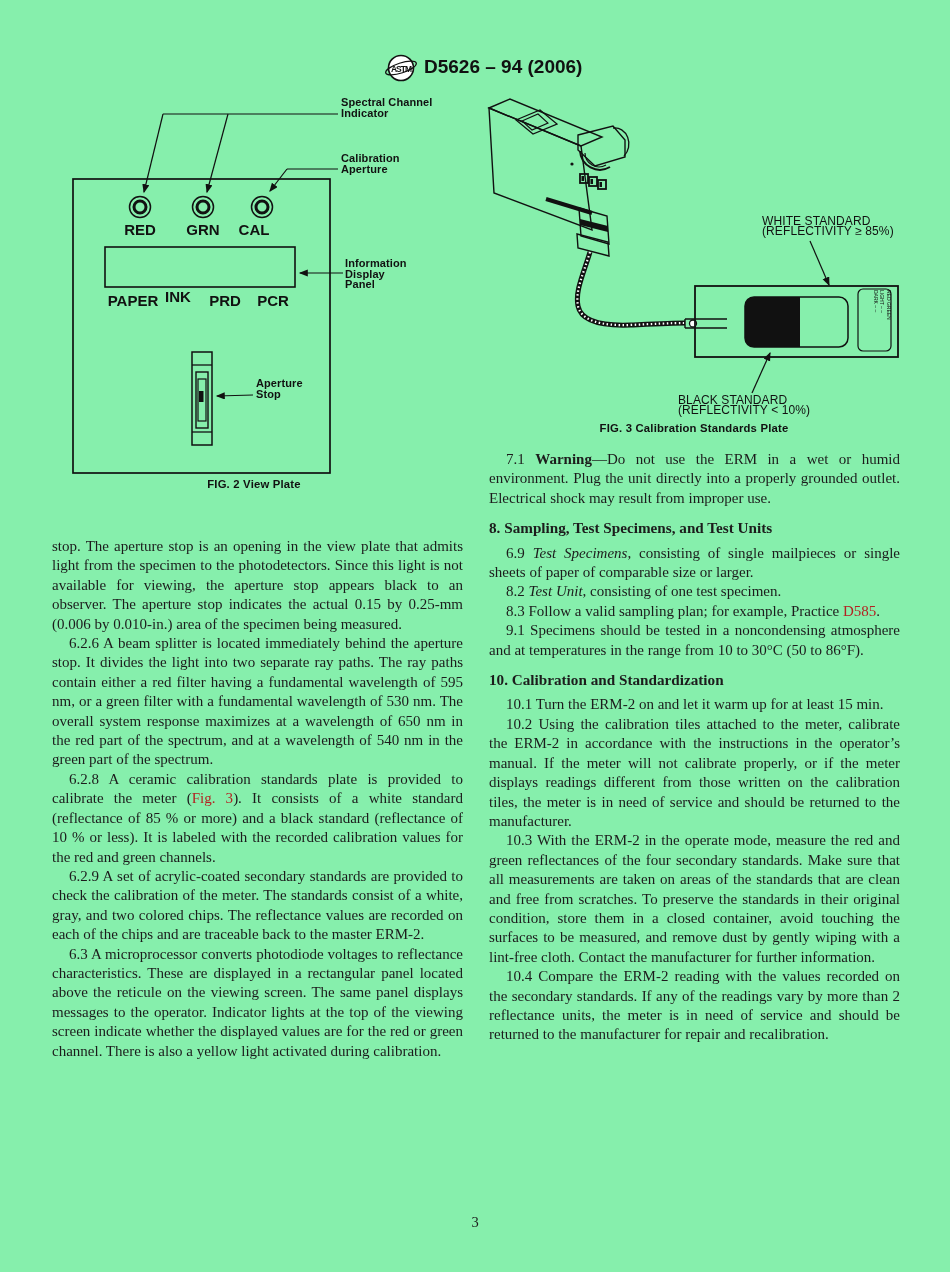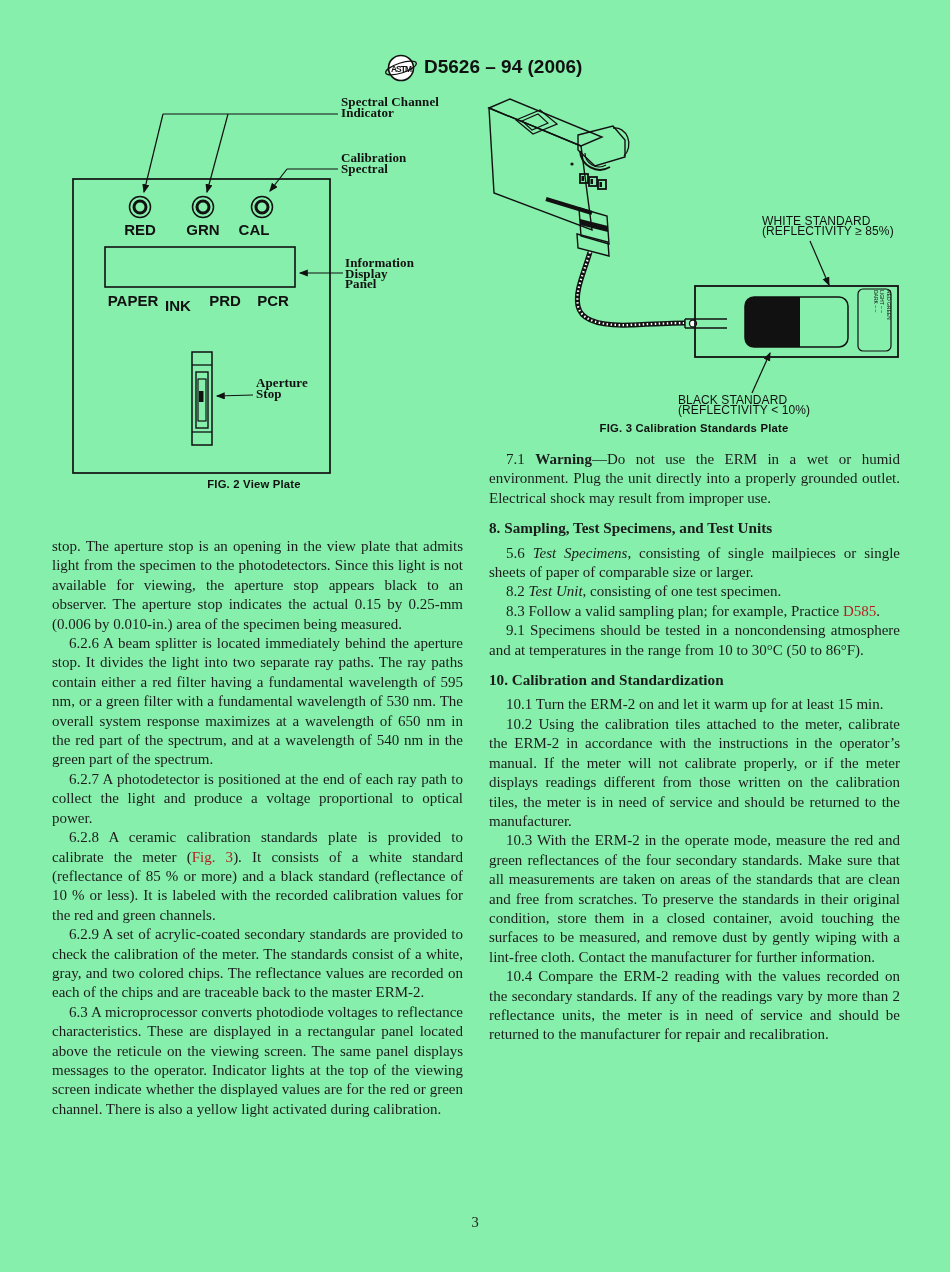--- a/index.html
+++ b/index.html
@@ -9,21 +9,21 @@
   #hdr{position:absolute;left:0;top:46px;width:950px;height:44px;}
   #logo{position:absolute;left:385px;top:4px;width:32px;height:36px;}
   #doccode{position:absolute;left:424px;top:10px;font-family:"Liberation Sans",sans-serif;
            font-weight:bold;font-size:19px;color:#111;}
   
   .figwrap{position:absolute;}
   #fig2wrap{left:50px;top:95px;width:412px;height:412px;}
   #fig3wrap{left:480px;top:95px;width:452px;height:352px;}
   .figsvg{position:absolute;left:0;top:0;}
   .ln{stroke:#111;fill:none;}
-  .callout{position:absolute;font-family:Liberation Serif, serif;font-size:13px;
+  .callout{position:absolute;font-family:Liberation Sans, sans-serif;font-size:11px;
            line-height:10.6px;color:#111;white-space:pre-line;font-weight:600;letter-spacing:.1px;}
   .diaglab{position:absolute;font-family:"Liberation Sans",sans-serif;font-weight:bold;
            font-size:15px;color:#111;text-align:center;width:60px;}
   .figcap{position:absolute;font-family:"Liberation Sans",sans-serif;font-weight:bold;
           font-size:11.3px;color:#111;text-align:center;letter-spacing:.2px;}
   .stdlab{position:absolute;font-family:"Liberation Sans",sans-serif;font-size:12px;
           line-height:10px;color:#111;white-space:pre-line;letter-spacing:.1px;}
   #platetag{position:absolute;left:378px;top:194px;width:33px;height:62px;}
   #platetag-inner{position:absolute;left:-14px;top:14px;width:61px;height:33px;
       transform:rotate(90deg);font-family:"Liberation Sans",sans-serif;font-size:5px;
@@ -89,28 +89,28 @@
       <line x1="237" y1="74" x2="220" y2="96" class="ln" stroke-width="1.2" marker-end="url(#arr)"></line>
       <line x1="293" y1="178" x2="250" y2="178" class="ln" stroke-width="1.2" marker-end="url(#arr)"></line>
       <line x1="203" y1="300" x2="167" y2="301" class="ln" stroke-width="1.2" marker-end="url(#arr)"></line>
     </svg>
 
     <div class="diaglab" style="left:60px;top:126px;">RED</div>
     <div class="diaglab" style="left:123px;top:126px;">GRN</div>
     <div class="diaglab" style="left:174px;top:126px;">CAL</div>
 
     <div class="diaglab" style="left:53px;top:197px;">PAPER</div>
-    <div class="diaglab" style="left:98px;top:202px;">INK</div>
+    <div class="diaglab" style="left:98px;top:193px;">INK</div>
     <div class="diaglab" style="left:145px;top:197px;">PRD</div>
     <div class="diaglab" style="left:193px;top:197px;">PCR</div>
 
     <div class="callout" style="left:291px;top:2px;">Spectral Channel
 Indicator</div>
     <div class="callout" style="left:291px;top:58px;">Calibration
-Spectral</div>
+Aperture</div>
     <div class="callout" style="left:295px;top:163px;">Information
 Display
 Panel</div>
     <div class="callout" style="left:206px;top:283px;">Aperture
 Stop</div>
 
     <div class="figcap" style="left:104px;top:383px;width:200px;">FIG. 2 View Plate</div>
   </div>
 
   <div id="fig3wrap" class="figwrap">
@@ -172,31 +172,30 @@
 (REFLECTIVITY ≥ 85%)</div>
     <div class="stdlab" style="left:198px;top:300px;">BLACK STANDARD
 (REFLECTIVITY &lt; 10%)</div>
 
     <div class="figcap" style="left:64px;top:327px;width:300px;">FIG. 3 Calibration Standards Plate</div>
   </div>
 
   <div id="lcol" class="col">
     <p class="noindent">stop. The aperture stop is an opening in the view plate that admits light from the specimen to the photodetectors. Since this light is not available for viewing, the aperture stop appears black to an observer. The aperture stop indicates the actual 0.15 by 0.25-mm (0.006 by 0.010-in.) area of the specimen being measured.</p>
     <p>6.2.6 A beam splitter is located immediately behind the aperture stop. It divides the light into two separate ray paths. The ray paths contain either a red filter having a fundamental wavelength of 595 nm, or a green filter with a fundamental wavelength of 530 nm. The overall system response maximizes at a wavelength of 650 nm in the red part of the spectrum, and at a wavelength of 540 nm in the green part of the spectrum.</p>
-    <p>6.2.7 A photodetector is positioned at the end of each ray path to collect the light and produce a voltage proportional to optical power.</p>
     <p><span>6.2.8 A ceramic calibration standards plate is provided to calibrate the meter (</span><span class="red-link">Fig. 3</span><span>). It consists of a white standard (reflectance of 85 % or more) and a black standard (reflectance of 10 % or less). It is labeled with the recorded calibration values for the red and green channels.</span></p>
     <p>6.2.9 A set of acrylic-coated secondary standards are provided to check the calibration of the meter. The standards consist of a white, gray, and two colored chips. The reflectance values are recorded on each of the chips and are traceable back to the master ERM-2.</p>
     <p>6.3 A microprocessor converts photodiode voltages to reflectance characteristics. These are displayed in a rectangular panel located above the reticule on the viewing screen. The same panel displays messages to the operator. Indicator lights at the top of the viewing screen indicate whether the displayed values are for the red or green channel. There is also a yellow light activated during calibration.</p>
   </div>
 
   <div id="rcol" class="col">
     <p><span>7.1 </span><span class="bd">Warning</span><span>—Do not use the ERM in a wet or humid environment. Plug the unit directly into a properly grounded outlet. Electrical shock may result from improper use.</span></p>
 
     <h3>8. Sampling, Test Specimens, and Test Units</h3>
-    <p><span>5.6 </span><span class="it">Test Specimens</span><span>, consisting of single mailpieces or single sheets of paper of comparable size or larger.</span></p>
+    <p><span>6.9 </span><span class="it">Test Specimens</span><span>, consisting of single mailpieces or single sheets of paper of comparable size or larger.</span></p>
     <p><span>8.2 </span><span class="it">Test Unit</span><span>, consisting of one test specimen.</span></p>
     <p><span>8.3 Follow a valid sampling plan; for example, Practice </span><span class="red-link">D585</span><span>.</span></p>
 
     <p>9.1 Specimens should be tested in a noncondensing atmosphere and at temperatures in the range from 10 to 30°C (50 to 86°F).</p>
 
     <h3>10. Calibration and Standardization</h3>
     <p>10.1 Turn the ERM-2 on and let it warm up for at least 15 min.</p>
     <p>10.2 Using the calibration tiles attached to the meter, calibrate the ERM-2 in accordance with the instructions in the operator’s manual. If the meter will not calibrate properly, or if the meter displays readings different from those written on the calibration tiles, the meter is in need of service and should be returned to the manufacturer.</p>
     <p>10.3 With the ERM-2 in the operate mode, measure the red and green reflectances of the four secondary standards. Make sure that all measurements are taken on areas of the standards that are clean and free from scratches. To preserve the standards in their original condition, store them in a closed container, avoid touching the surfaces to be measured, and remove dust by gently wiping with a lint-free cloth. Contact the manufacturer for further information.</p>
     <p>10.4 Compare the ERM-2 reading with the values recorded on the secondary standards. If any of the readings vary by more than 2 reflectance units, the meter is in need of service and should be returned to the manufacturer for repair and recalibration.</p>

